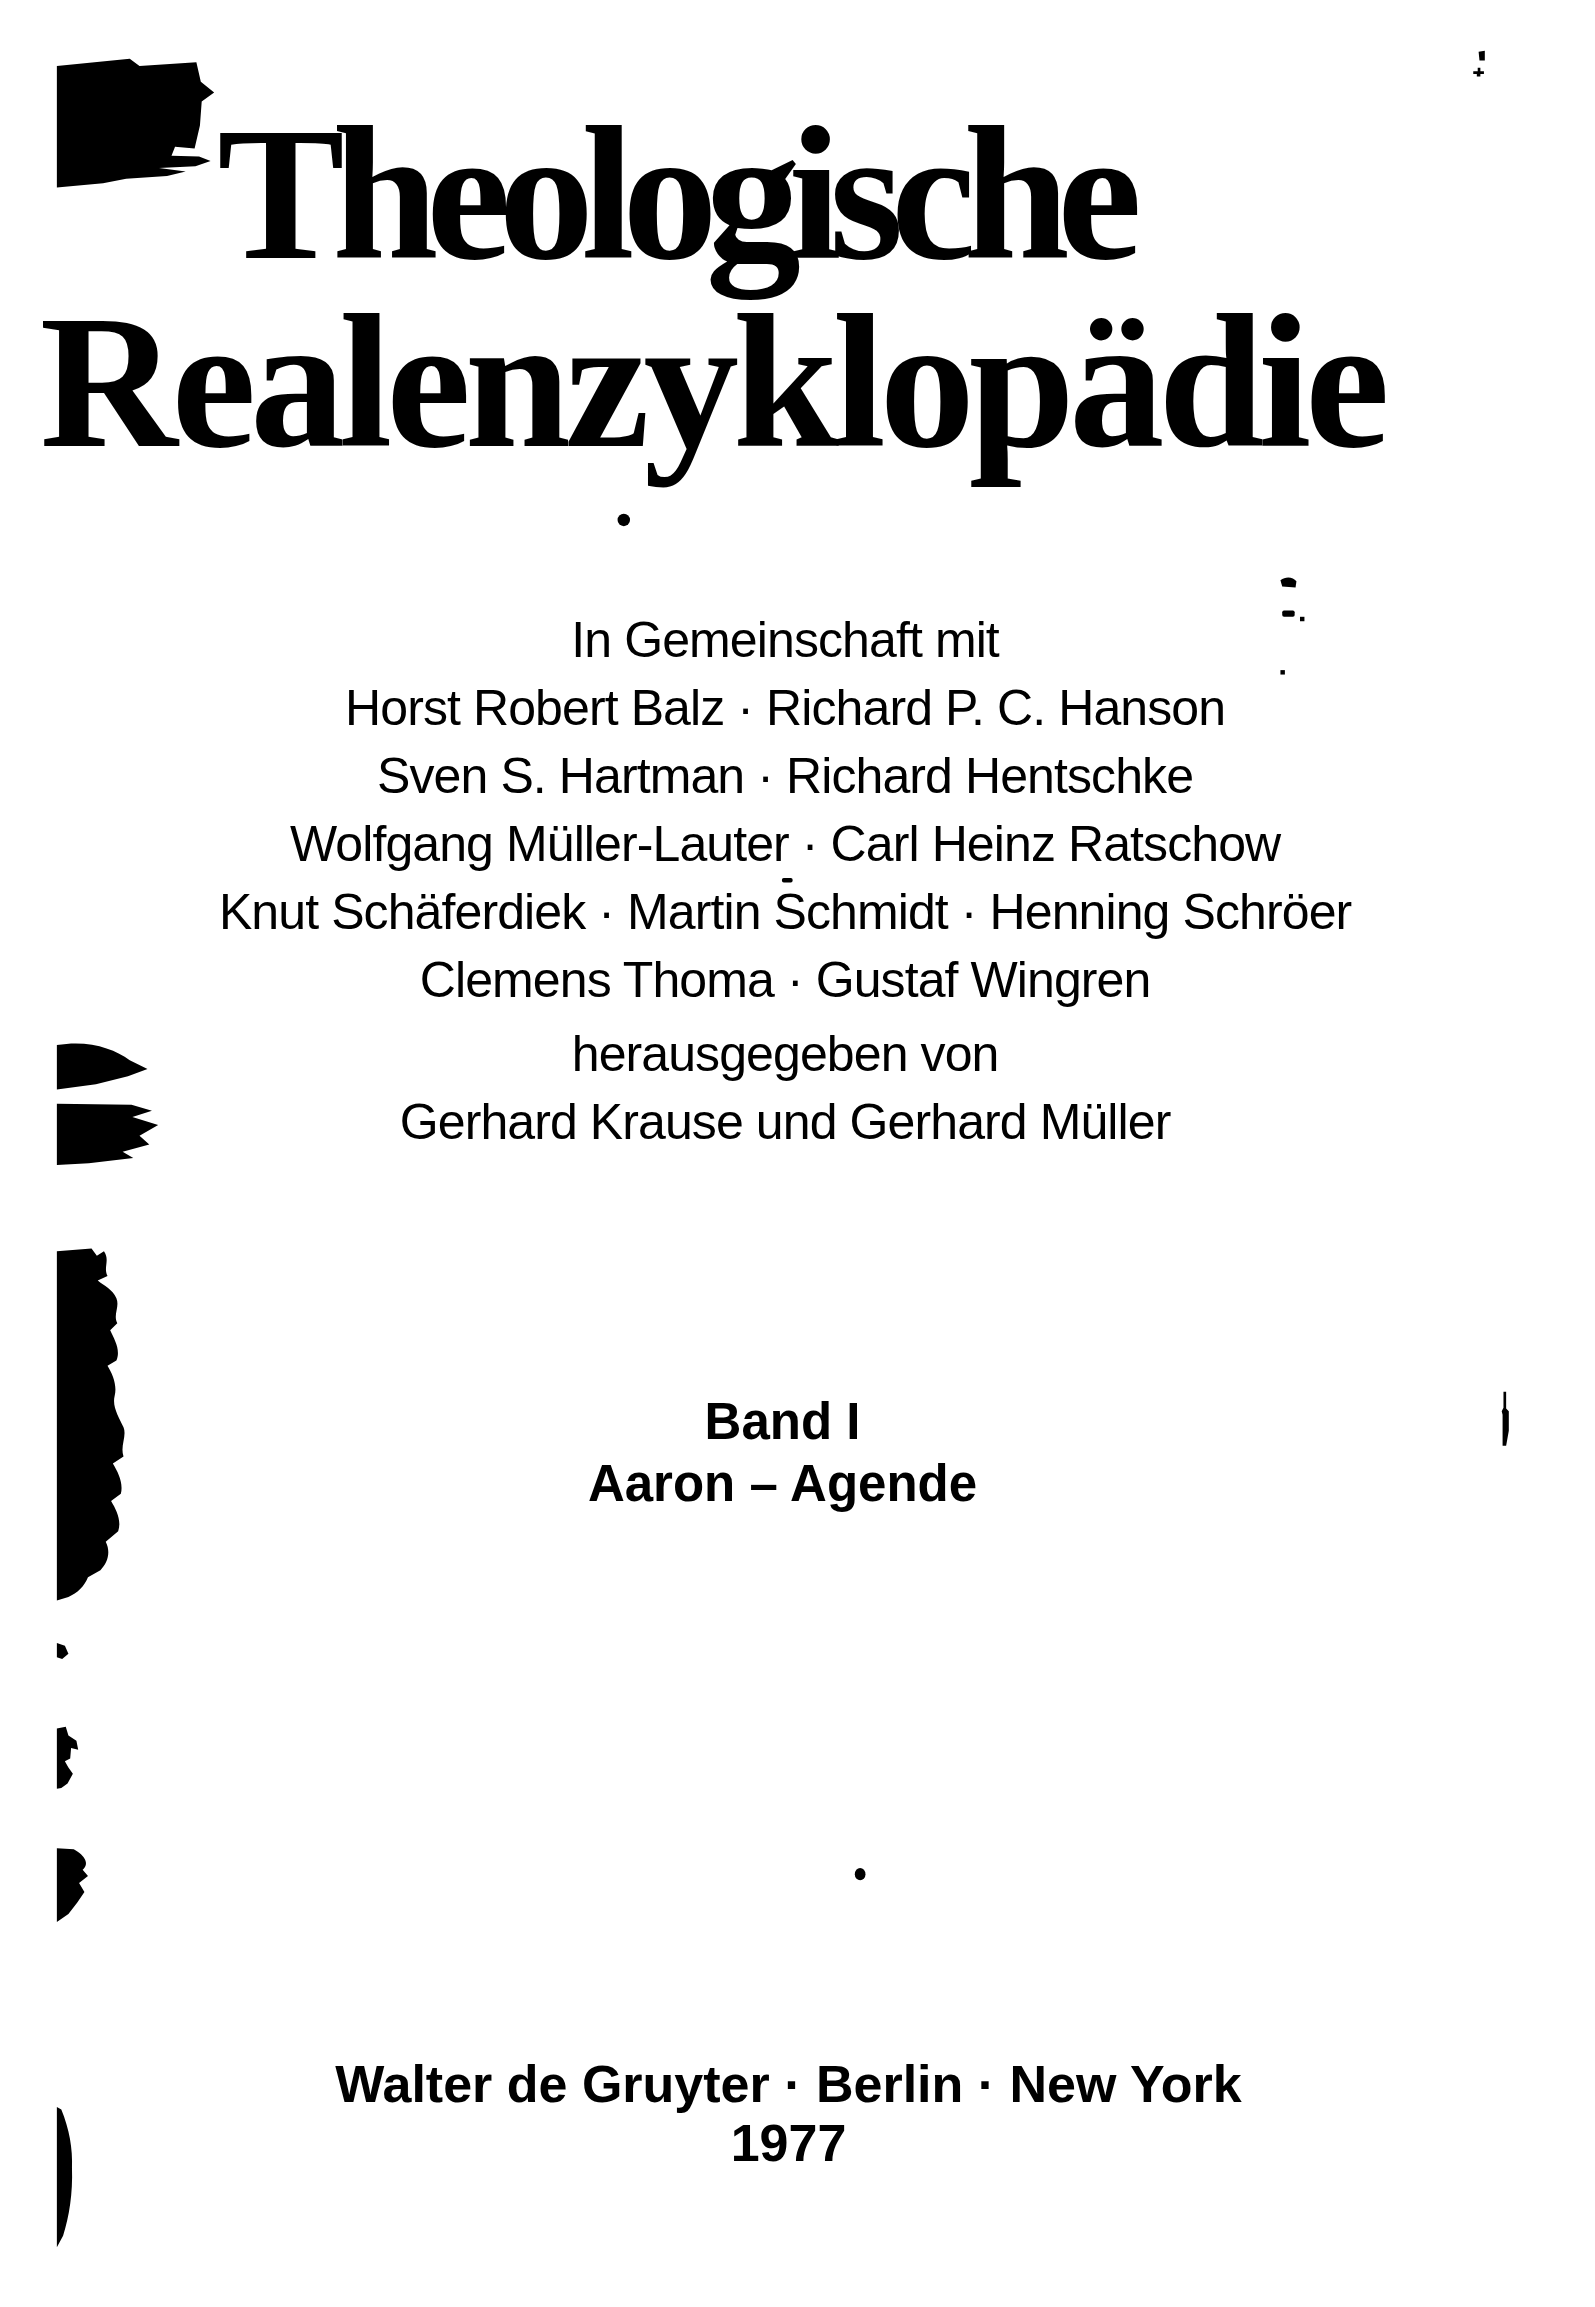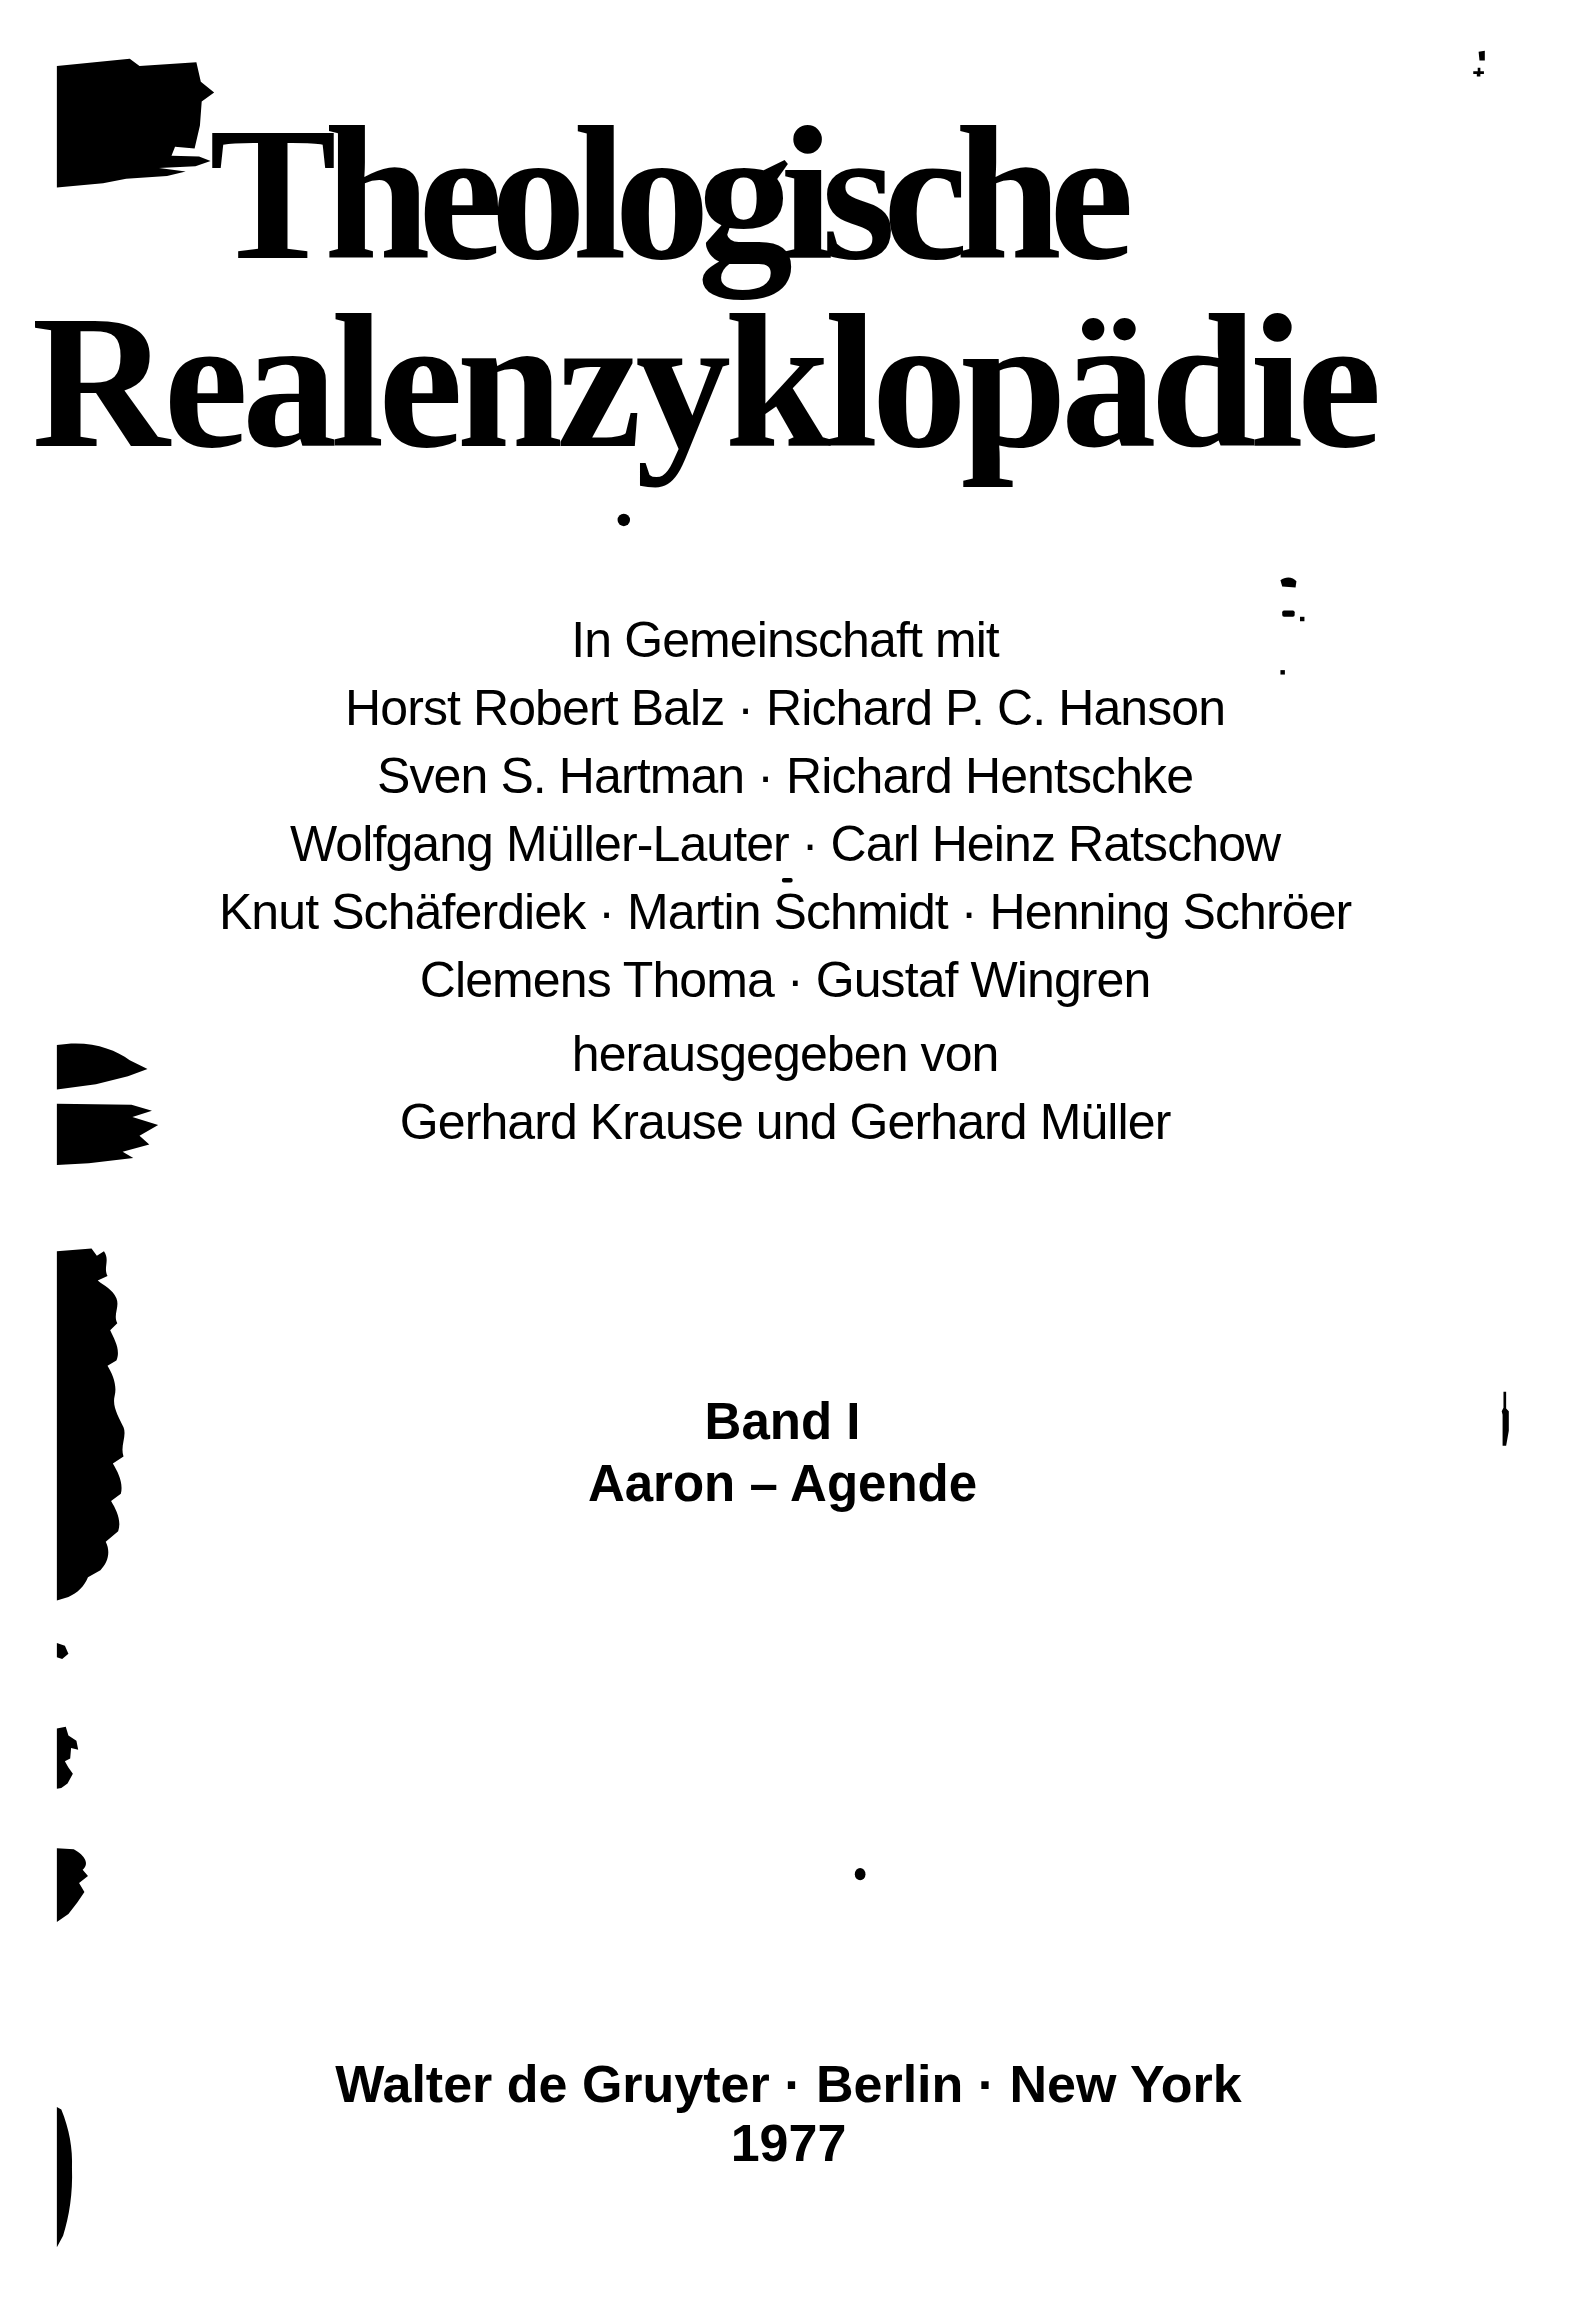--- a/index.html
+++ b/index.html
@@ -28,20 +28,21 @@
     position: absolute;
     top: 100px;
     left: 0;
     width: 1411px;
     text-align: center;
     font-family: "Liberation Serif", "DejaVu Serif", serif;
     font-weight: bold;
     font-size: 191px;
     line-height: 188px;
     white-space: nowrap;
+    padding-left: 8px;
   }
   .title-line-1 {
     letter-spacing: -12.4px;
     transform: translateX(-40px);
   }
   .title-line-2 {
     letter-spacing: -6.2px;
     transform: translateX(-1.8px);
   }
   

